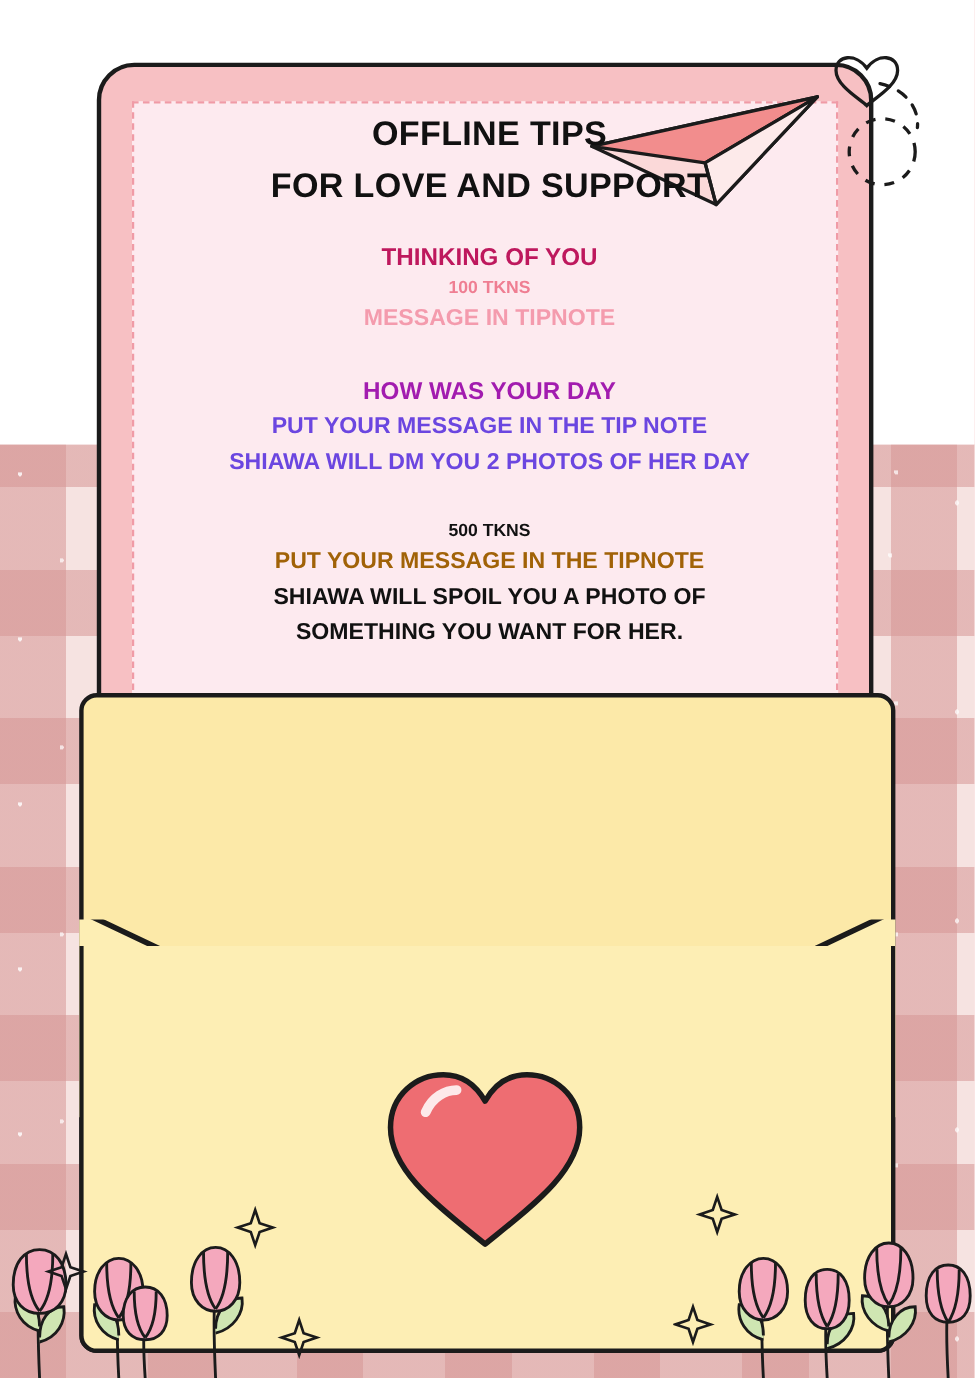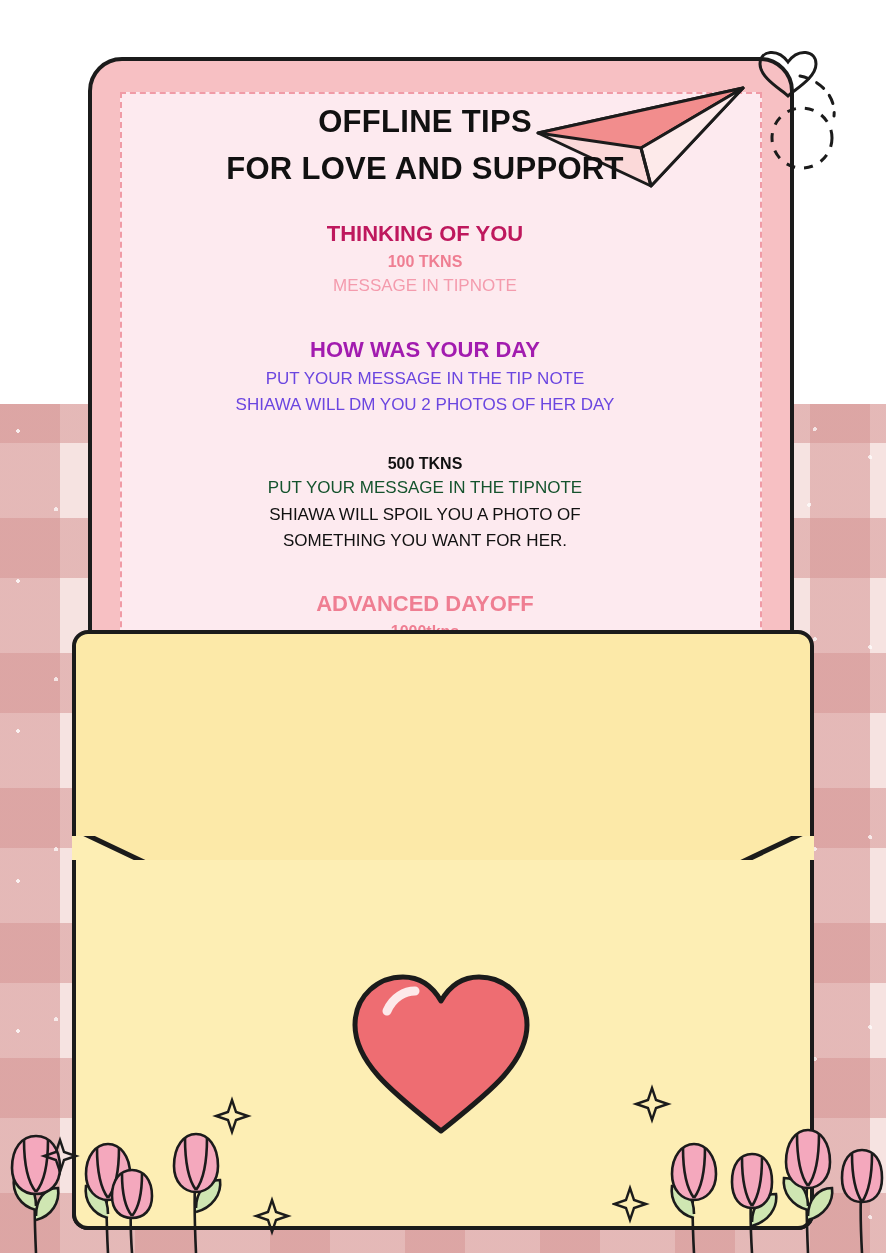--- a/index.html
+++ b/index.html
@@ -68,21 +68,21 @@
     width: 642px;
     height: 765px;
     background: #fdeaef;
     border: 2px dashed #f09ba6;
     box-sizing: border-box;
   }
 
   
   #content {
     position: absolute;
-    left: 104px;
+    left: 124px;
     top: 98px;
     width: 642px;
     text-align: center;
   }
   .title {
     font-size: 31px;
     font-weight: bold;
     color: #111111;
     letter-spacing: .3px;
     line-height: 1.52;
@@ -95,22 +95,22 @@
     line-height: 1.45;
     margin: 0;
   }
   .price {
     font-size: 16px;
     font-weight: bold;
     line-height: 1.45;
     margin: 0;
   }
   .desc {
-    font-size: 17px;
-    font-weight: normal;
+    font-size: 21px;
+    font-weight: bold;
     line-height: 1.55;
     margin: 0;
   }
   .gap-sm { height: 18px; }
   .gap-md { height: 28px; }
 
   
   #env-back {
     position: absolute;
     left: 72px;
@@ -198,21 +198,21 @@
   <div class="block">
     <div class="head" style="color:#a21caf">HOW WAS YOUR DAY</div>
     <div class="desc" style="color:#6b46e0">PUT YOUR MESSAGE IN THE TIP NOTE</div>
     <div class="desc" style="color:#6b46e0">SHIAWA WILL DM YOU 2 PHOTOS  OF HER DAY</div>
   </div>
 
   <div class="gap-md"></div>
 
   <div class="block">
     <div class="price" style="color:#111111">500 TKNS</div>
-    <div class="desc" style="color:#14532d">PUT YOUR MESSAGE  IN THE TIPNOTE</div>
+    <div class="desc" style="color:#a16207">PUT YOUR MESSAGE  IN THE TIPNOTE</div>
     <div class="desc" style="color:#111111">SHIAWA WILL SPOIL YOU A PHOTO OF</div>
     <div class="desc" style="color:#111111">SOMETHING YOU WANT FOR HER.</div>
   </div>
 
   <div class="gap-md"></div>
 
   <div class="block">
     <div class="head" style="color:#ef7e92">ADVANCED  DAYOFF</div>
     <div class="price" style="color:#ef7e92">1000tkns</div>
     <div class="desc" style="color:#f49bad">A NEXT DAY DAY OFF SPLURGE</div>

